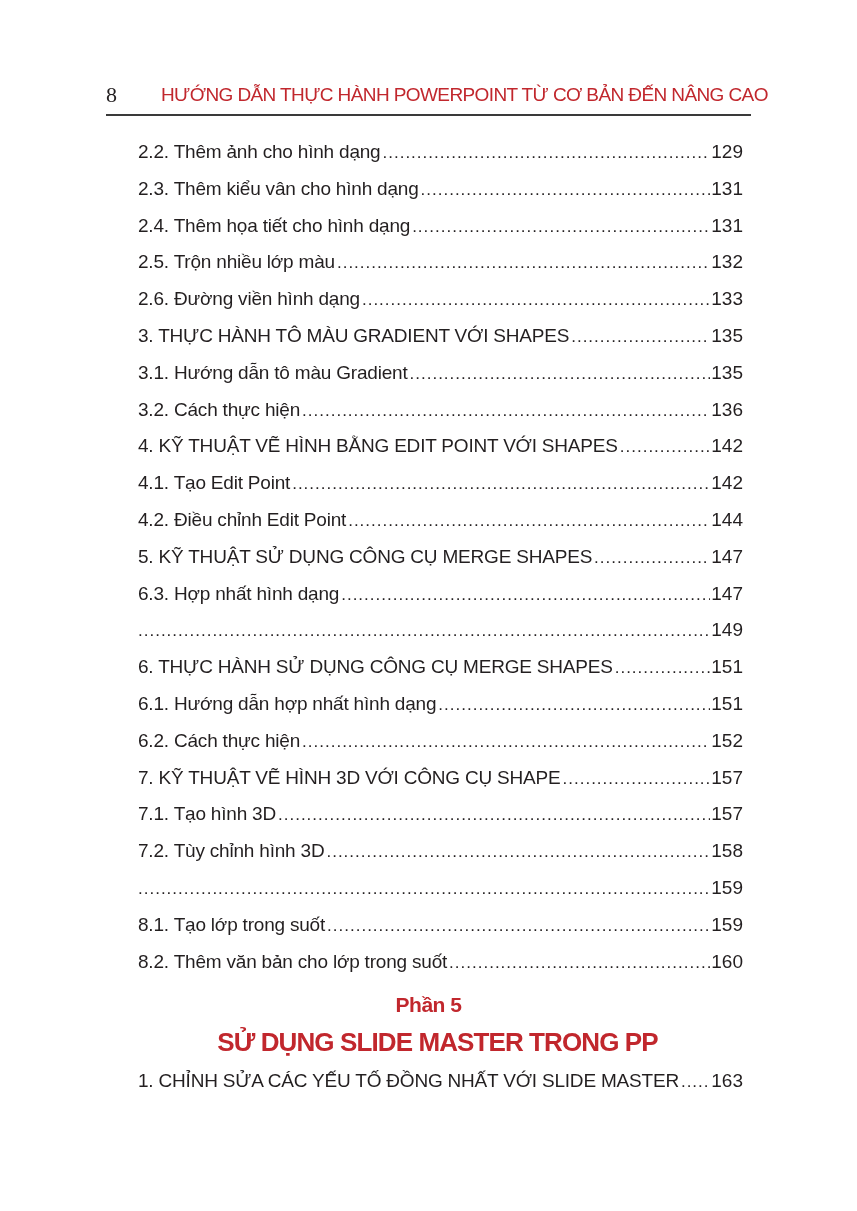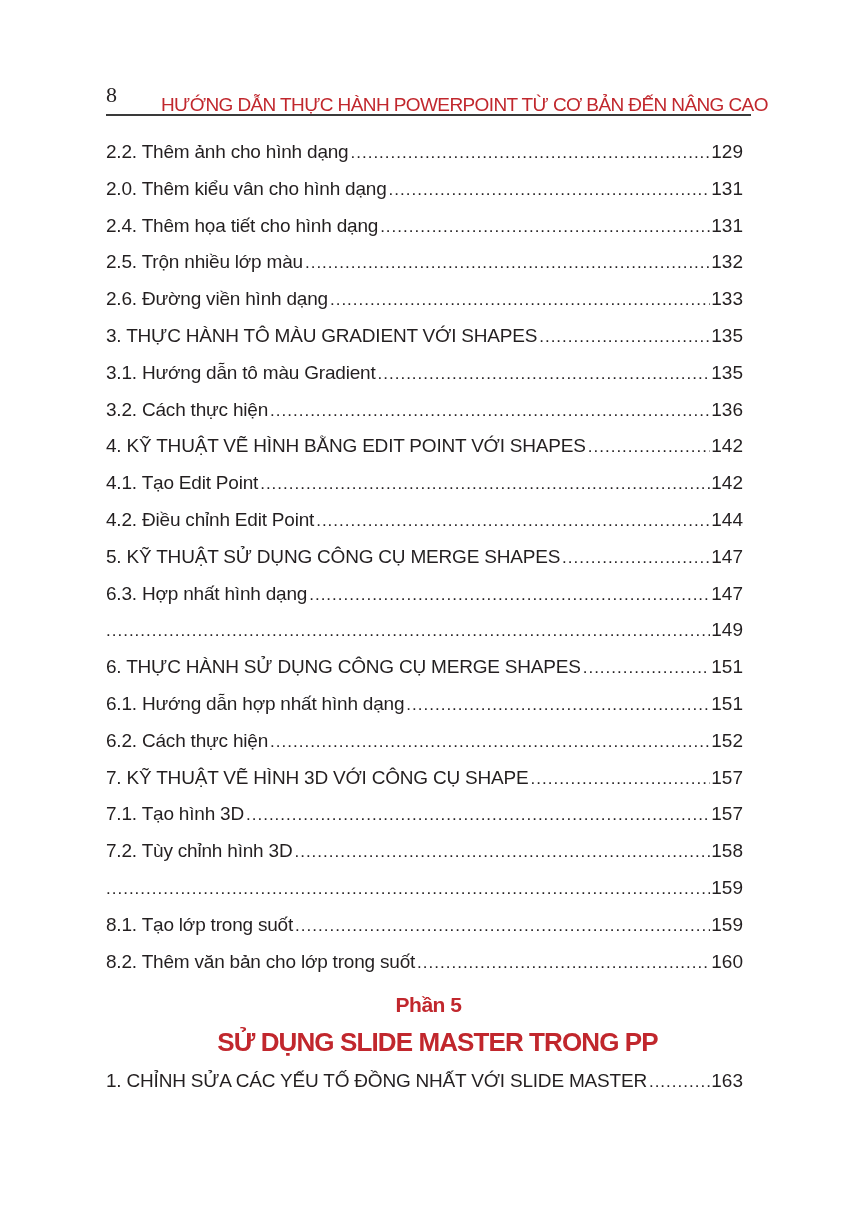--- a/index.html
+++ b/index.html
@@ -32,35 +32,35 @@
     color: #231f20;
   }
   .running-title {
     position: absolute;
     left: 55px;
     top: 4px;
     font-size: 19px;
     letter-spacing: -0.6px;
     color: #c1272d;
     white-space: nowrap;
-    margin-top: 10px;
   }
   .toc {
     position: absolute;
     left: 106px;
     top: 141px;
     width: 637px;
   }
   .toc-row {
     display: flex;
     align-items: baseline;
     height: 36.8px;
     font-size: 19px;
     white-space: nowrap;
     overflow: hidden;
+    margin-left: 32px;
   }
   .toc-title {
     flex: 0 0 auto;
     padding-right: 2px;
     letter-spacing: -0.2px;
   }
   .toc-dots {
     flex: 1 1 auto;
     overflow: hidden;
     white-space: nowrap;
@@ -111,21 +111,21 @@
   <span class="running-title">HƯỚNG DẪN THỰC HÀNH POWERPOINT TỪ CƠ BẢN ĐẾN NÂNG CAO</span>
 </div>
 
 <div class="toc">
   <div class="toc-row">
       <span class="toc-title">2.2. Thêm ảnh cho hình dạng</span>
       <span class="toc-dots"></span>
       <span class="toc-page">129</span>
     </div>
   <div class="toc-row">
-      <span class="toc-title">2.0. Thêm kiểu vân cho hình dạng </span>
+      <span class="toc-title">2.3. Thêm kiểu vân cho hình dạng </span>
       <span class="toc-dots"></span>
       <span class="toc-page">131</span>
     </div>
   <div class="toc-row">
       <span class="toc-title">2.4. Thêm họa tiết cho hình dạng</span>
       <span class="toc-dots"></span>
       <span class="toc-page">131</span>
     </div>
   <div class="toc-row">
       <span class="toc-title">2.5. Trộn nhiều lớp màu </span>

